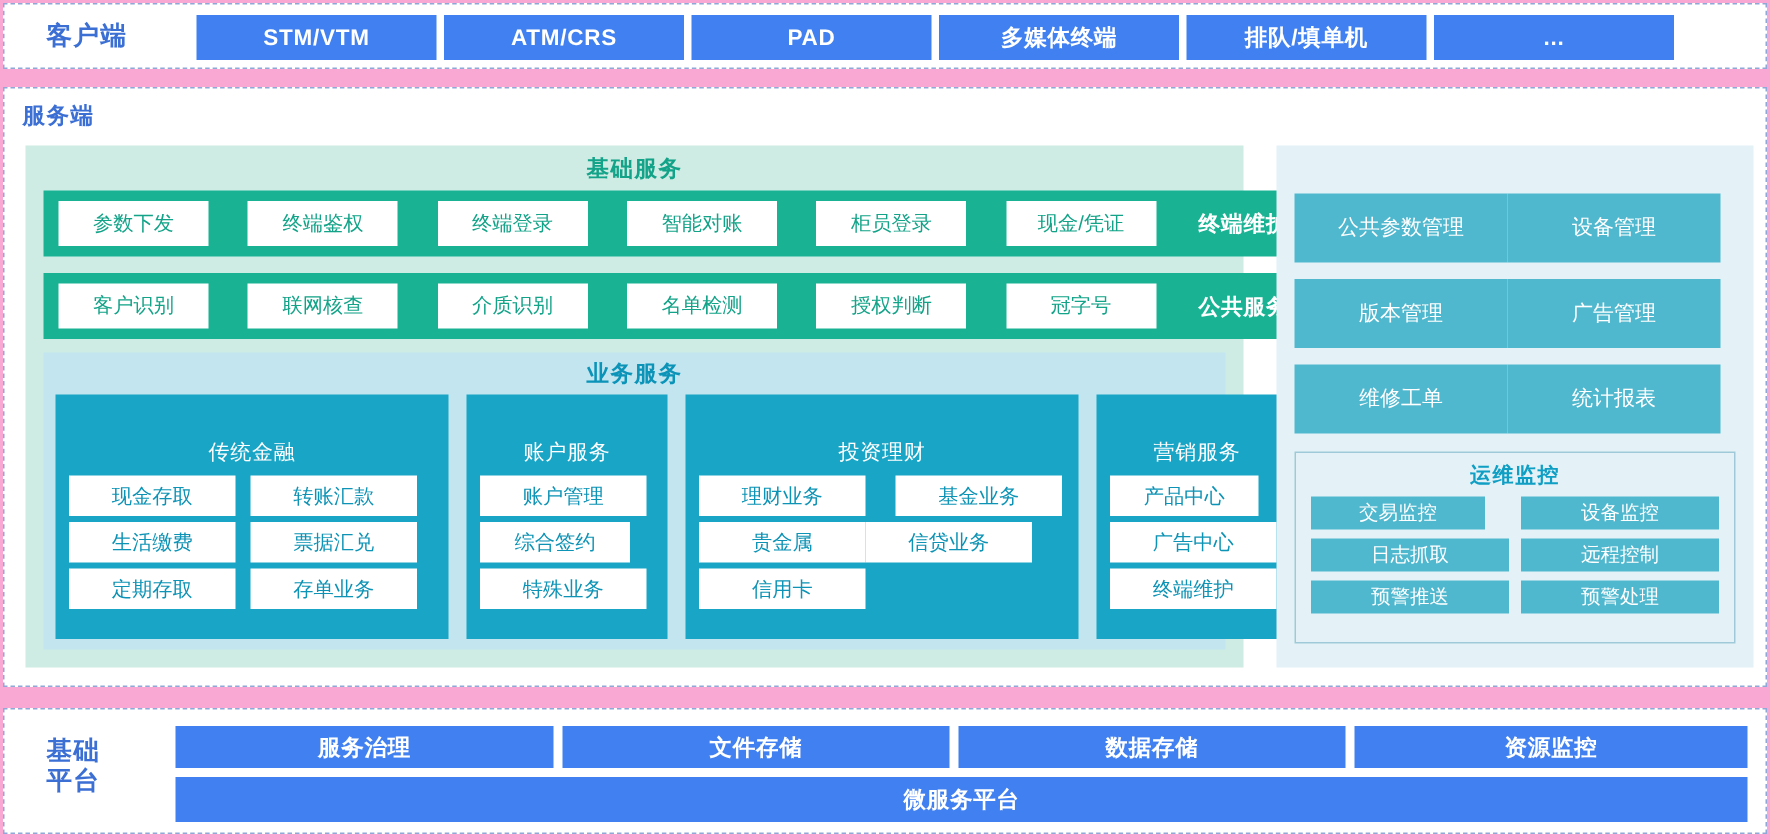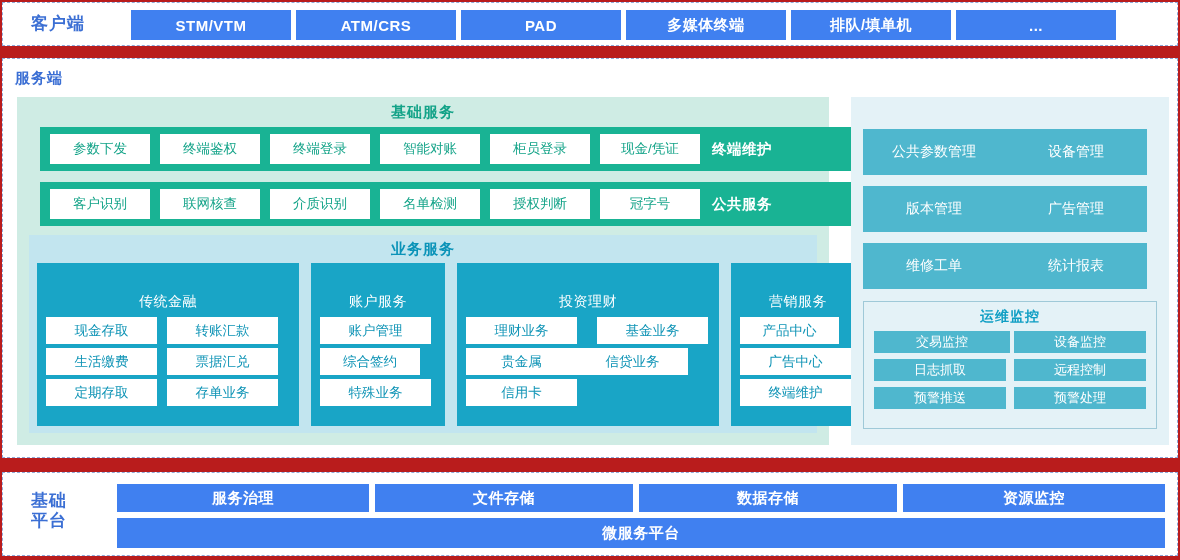--- a/index.html
+++ b/index.html
@@ -2,21 +2,21 @@
 <html><head>
 <meta charset="utf-8">
 <style>
   * { box-sizing: border-box; }
   html, body {
     margin: 0; padding: 0;
     width: 1180px; height: 560px;
     background: #ffffff;
     font-family: "Liberation Sans", "DejaVu Sans", sans-serif;
   }
-  #root { position: relative; width: 1180px; height: 560px; background: #b91c1c; overflow: hidden; }
+  #root { position: relative; width: 1180px; height: 560px; background: #f9a8d4; overflow: hidden; }
 
   
   .panel {
     position: absolute;
     background: #ffffff;
     border: 1px dashed #8fa8d8;
   }
   .panel-label {
     position: absolute;
     color: #3b6fd4;
@@ -48,23 +48,23 @@
     position: absolute; left: 14px; top: 38px; width: 812px; height: 348px;
     background: #cfece4;
   }
   .area-title {
     position: absolute; width: 100%; text-align: center;
     font-size: 15px; font-weight: bold; letter-spacing: 1px;
   }
   #basic-title { top: 6px; color: #13a388; }
 
   .svc-band {
-    position: absolute; left: 23px; width: 840px; height: 44px;
+    position: absolute; left: 12px; width: 840px; height: 44px;
     background: #19b394;
-    display: flex; align-items: center;
+    display: flex; align-items: center; justify-content: space-between;
   }
   #svc-band-1 { top: 30px; }
   #svc-band-2 { top: 85px; }
   .svc-chip {
     background: #ffffff; color: #13a388;
     height: 30px; margin-left: 10px;
     display: flex; align-items: center; justify-content: center;
     font-size: 13.5px; white-space: nowrap;
   }
   .svc-tag {
@@ -223,21 +223,21 @@
               <div class="biz-chip" style="width: 111px; margin-right: 0px;">终端维护</div>
             </div>
           </div>
         </div>
     </div>
 
     <div id="ops-area">
 
       <div id="mon-box">
         <div class="area-title" id="mon-title">运维监控</div>
-      <div class="mon-chip" style="left: 10px; top: 29px; width: 136px; font-family: Liberation Serif, serif;">交易监控</div>
+      <div class="mon-chip" style="left: 10px; top: 29px; width: 116px; font-family: Liberation Serif, serif;">交易监控</div>
           <div class="mon-chip" style="left: 150px; top: 29px; width: 132px;">设备监控</div>
           <div class="mon-chip" style="left: 10px; top: 57px; width: 132px;">日志抓取</div>
           <div class="mon-chip" style="left: 150px; top: 57px; width: 132px;">远程控制</div>
           <div class="mon-chip" style="left: 10px; top: 85px; width: 132px;">预警推送</div>
           <div class="mon-chip" style="left: 150px; top: 85px; width: 132px;">预警处理</div>
         </div>
     <div class="ops-chip" style="left: 12px; top: 32px; width: 142px; height: 46px;">公共参数管理</div>
         <div class="ops-chip" style="left: 154px; top: 32px; width: 142px; height: 46px;">设备管理</div>
         <div class="ops-chip" style="left: 12px; top: 89px; width: 142px; height: 46px;">版本管理</div>
         <div class="ops-chip" style="left: 154px; top: 89px; width: 142px; height: 46px;">广告管理</div>

